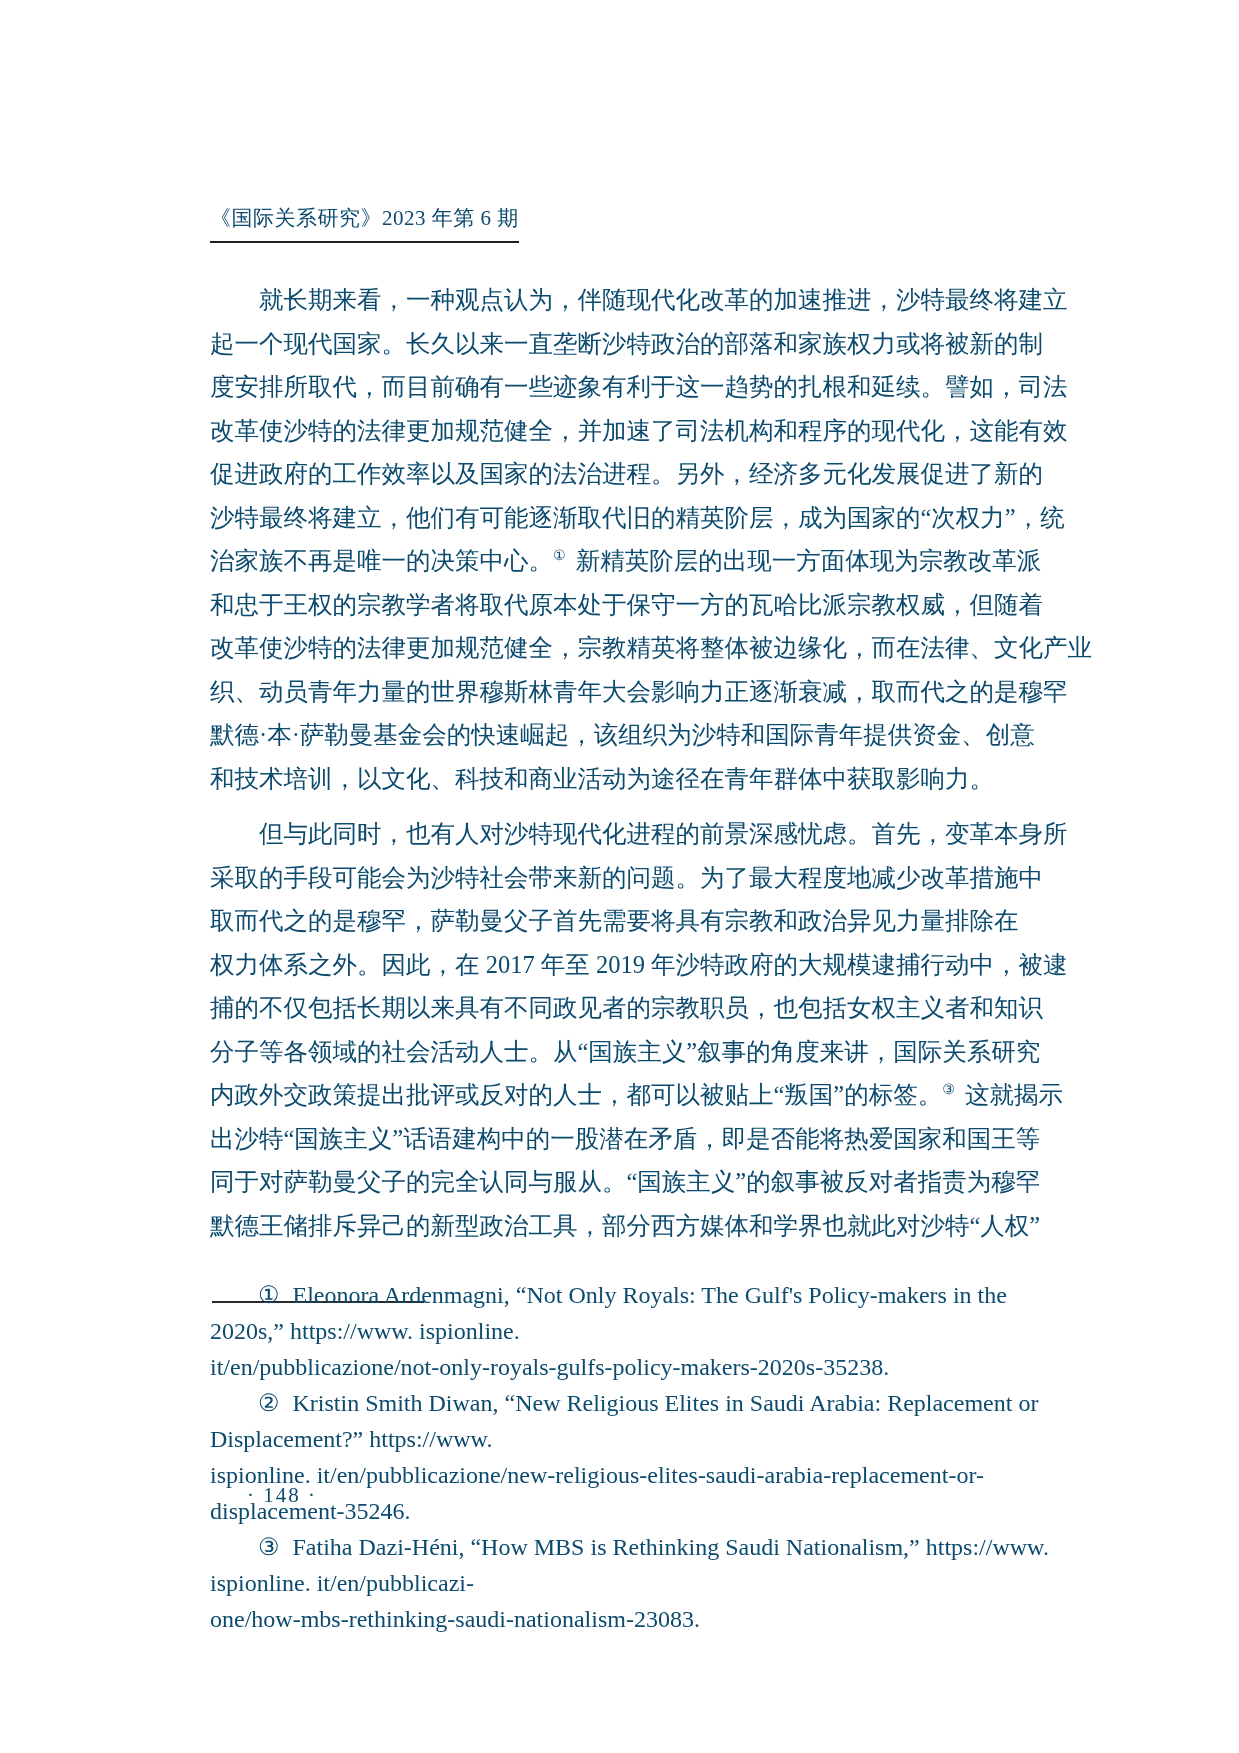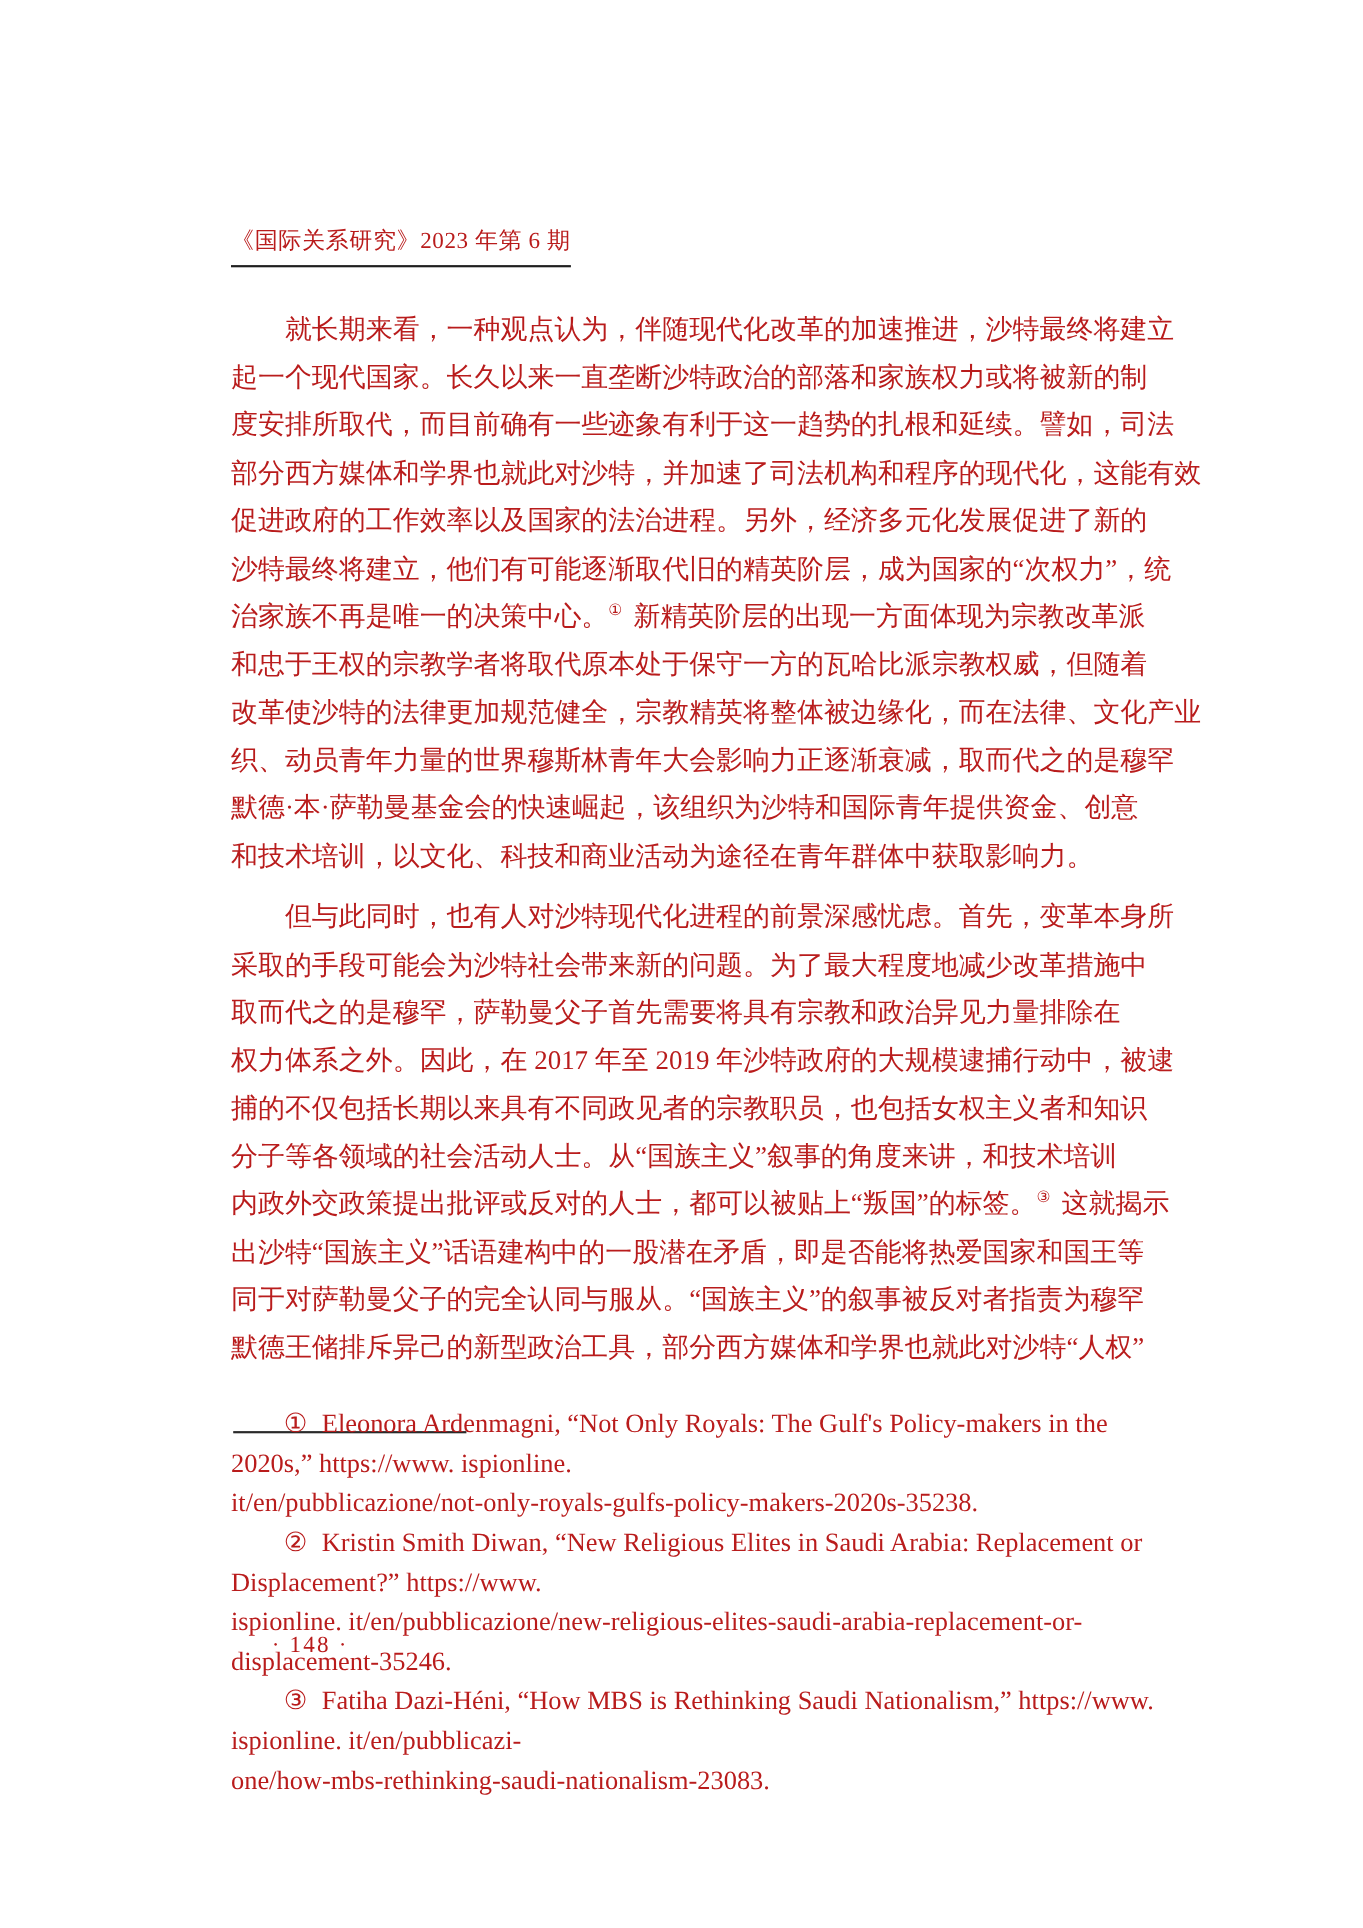--- a/index.html
+++ b/index.html
@@ -3,21 +3,21 @@
 <meta charset="utf-8">
 <style>
   html, body { margin: 0; padding: 0; }
   body { background: #e8e8e8; }
   .page {
     position: relative;
     width: 1239px;
     height: 1753px;
     margin: 0 auto;
     background: #ffffff;
-    color: #b91c1c;
+    color: #0c4a6e;
     font-family: "Liberation Serif", "DejaVu Serif", serif;
     overflow: hidden;
   }
   .page-header {
     position: absolute;
     left: 210px;
     top: 204px;
   }
   .journal-line {
     display: inline-block;
@@ -80,35 +80,35 @@
 <div class="page">
 
   <header class="page-header">
     <span class="journal-line">《国际关系研究》2023 年第 6 期</span>
   </header>
 
   <main class="article-body">
       <div class="line indent">就长期来看，一种观点认为，伴随现代化改革的加速推进，沙特最终将建立</div>
       <div class="line">起一个现代国家。长久以来一直垄断沙特政治的部落和家族权力或将被新的制</div>
       <div class="line">度安排所取代，而目前确有一些迹象有利于这一趋势的扎根和延续。譬如，司法</div>
-      <div class="line">部分西方媒体和学界也就此对沙特，并加速了司法机构和程序的现代化，这能有效</div>
+      <div class="line">改革使沙特的法律更加规范健全，并加速了司法机构和程序的现代化，这能有效</div>
       <div class="line">促进政府的工作效率以及国家的法治进程。另外，经济多元化发展促进了新的</div>
       <div class="line">沙特最终将建立，他们有可能逐渐取代旧的精英阶层，成为国家的“次权力”，统</div>
       <div class="line">治家族不再是唯一的决策中心。<sup class="fn-ref">①</sup> 新精英阶层的出现一方面体现为宗教改革派</div>
       <div class="line">和忠于王权的宗教学者将取代原本处于保守一方的瓦哈比派宗教权威，但随着</div>
       <div class="line">改革使沙特的法律更加规范健全，宗教精英将整体被边缘化，而在法律、文化产业</div>
       <div class="line">织、动员青年力量的世界穆斯林青年大会影响力正逐渐衰减，取而代之的是穆罕</div>
       <div class="line">默德·本·萨勒曼基金会的快速崛起，该组织为沙特和国际青年提供资金、创意</div>
       <div class="line">和技术培训，以文化、科技和商业活动为途径在青年群体中获取影响力。</div>
       <div class="line indent">但与此同时，也有人对沙特现代化进程的前景深感忧虑。首先，变革本身所</div>
       <div class="line">采取的手段可能会为沙特社会带来新的问题。为了最大程度地减少改革措施中</div>
       <div class="line">取而代之的是穆罕，萨勒曼父子首先需要将具有宗教和政治异见力量排除在</div>
       <div class="line">权力体系之外。因此，在 2017 年至 2019 年沙特政府的大规模逮捕行动中，被逮</div>
       <div class="line">捕的不仅包括长期以来具有不同政见者的宗教职员，也包括女权主义者和知识</div>
-      <div class="line">分子等各领域的社会活动人士。从“国族主义”叙事的角度来讲，和技术培训</div>
+      <div class="line">分子等各领域的社会活动人士。从“国族主义”叙事的角度来讲，国际关系研究</div>
       <div class="line">内政外交政策提出批评或反对的人士，都可以被贴上“叛国”的标签。<sup class="fn-ref">③</sup> 这就揭示</div>
       <div class="line">出沙特“国族主义”话语建构中的一股潜在矛盾，即是否能将热爱国家和国王等</div>
       <div class="line">同于对萨勒曼父子的完全认同与服从。“国族主义”的叙事被反对者指责为穆罕</div>
       <div class="line">默德王储排斥异己的新型政治工具，部分西方媒体和学界也就此对沙特“人权”</div>
     </main>
 
   <div class="fn-sep"></div>
 
   <section class="footnotes">
       <div class="fn-line fn-first"><span class="fn-marker">①</span>Eleonora Ardenmagni, “Not Only Royals: The Gulf's Policy-makers in the 2020s,” https://www. ispionline.</div>

